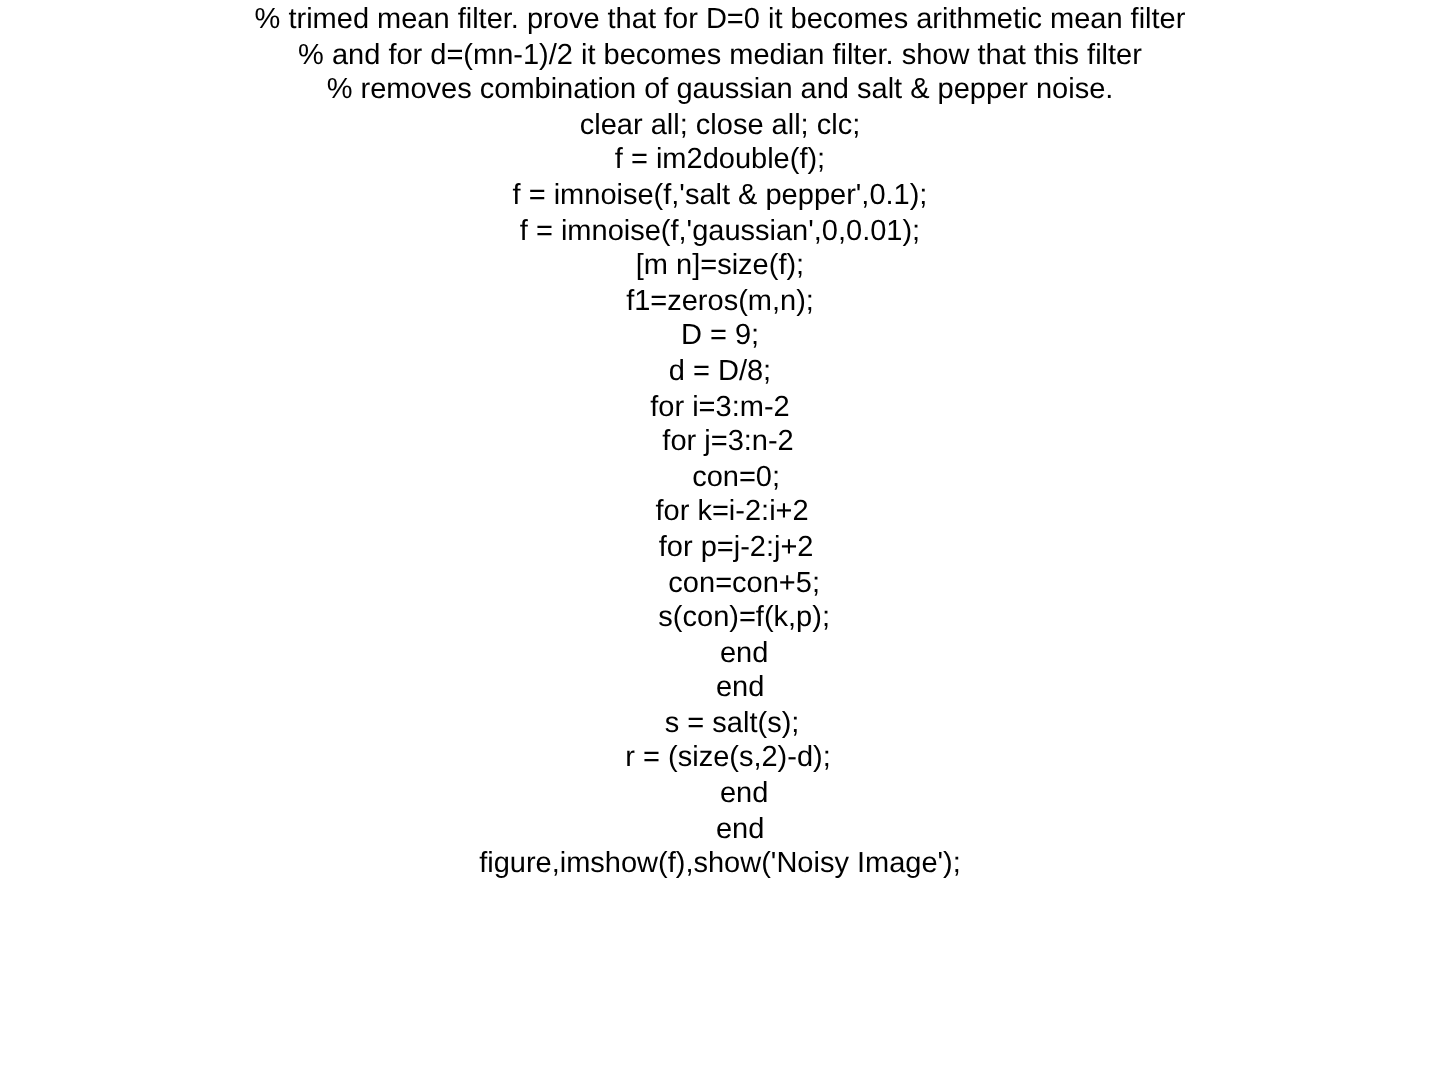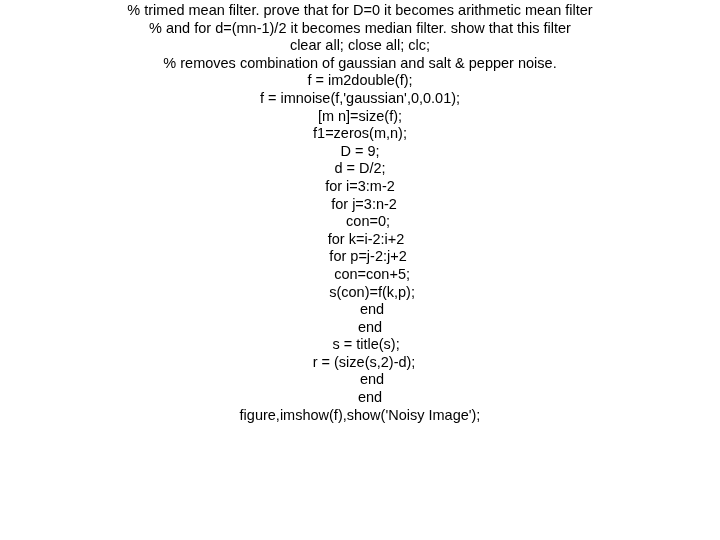--- a/index.html
+++ b/index.html
@@ -27,35 +27,36 @@
     white-space: pre;
     text-align: center;
   }
 </style>
 </head>
 <body>
 
 <div class="page">
   <div class="line">% trimed mean filter. prove that for D=0 it becomes arithmetic mean filter</div>
   <div class="line">% and for d=(mn-1)/2 it becomes median filter. show that this filter</div>
+  <div class="line">% removes combination of gaussian and salt &amp; pepper noise.</div>
   <div class="line">clear all; close all; clc;</div>
-  <div class="line">% removes combination of gaussian and salt &amp; pepper noise.</div>
   <div class="line">f = im2double(f);</div>
+  <div class="line">f = imnoise(f,'salt &amp; pepper',0.1);</div>
   <div class="line">f = imnoise(f,'gaussian',0,0.01);</div>
   <div class="line">[m n]=size(f);</div>
   <div class="line">f1=zeros(m,n);</div>
   <div class="line">D = 9;</div>
-  <div class="line">d = D/2;</div>
+  <div class="line">d = D/8;</div>
   <div class="line">for i=3:m-2</div>
   <div class="line">  for j=3:n-2</div>
   <div class="line">    con=0;</div>
   <div class="line">   for k=i-2:i+2</div>
   <div class="line">    for p=j-2:j+2</div>
   <div class="line">      con=con+5;</div>
   <div class="line">      s(con)=f(k,p);</div>
   <div class="line">      end</div>
   <div class="line">     end</div>
-  <div class="line">   s = title(s);</div>
+  <div class="line">   s = salt(s);</div>
   <div class="line">  r = (size(s,2)-d);</div>
   <div class="line">      end</div>
   <div class="line">     end</div>
   <div class="line">figure,imshow(f),show('Noisy Image');</div>
 </div>
 
 </body></html>

